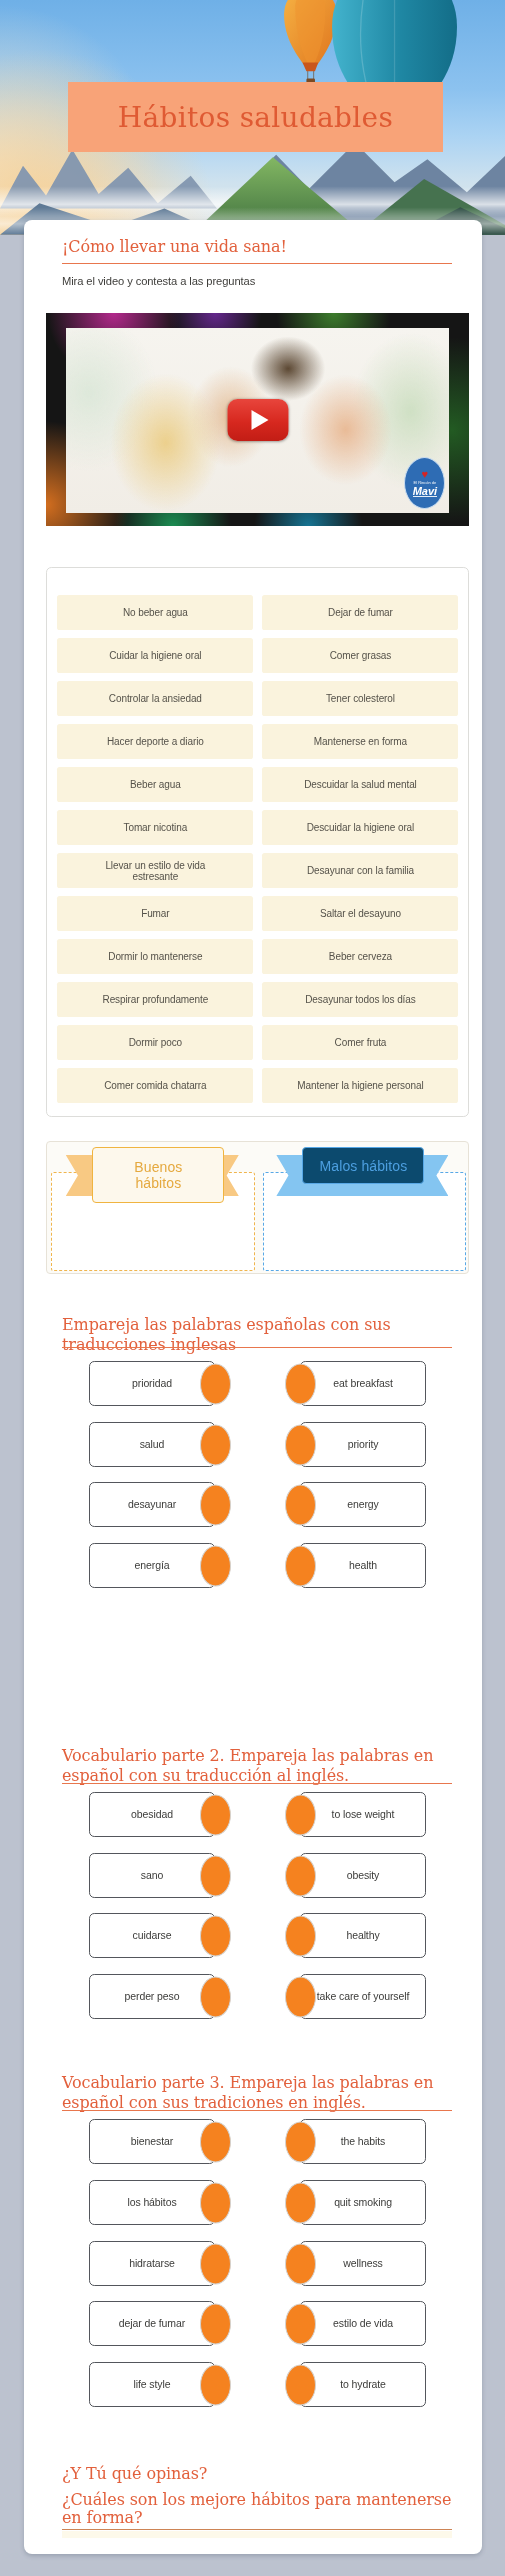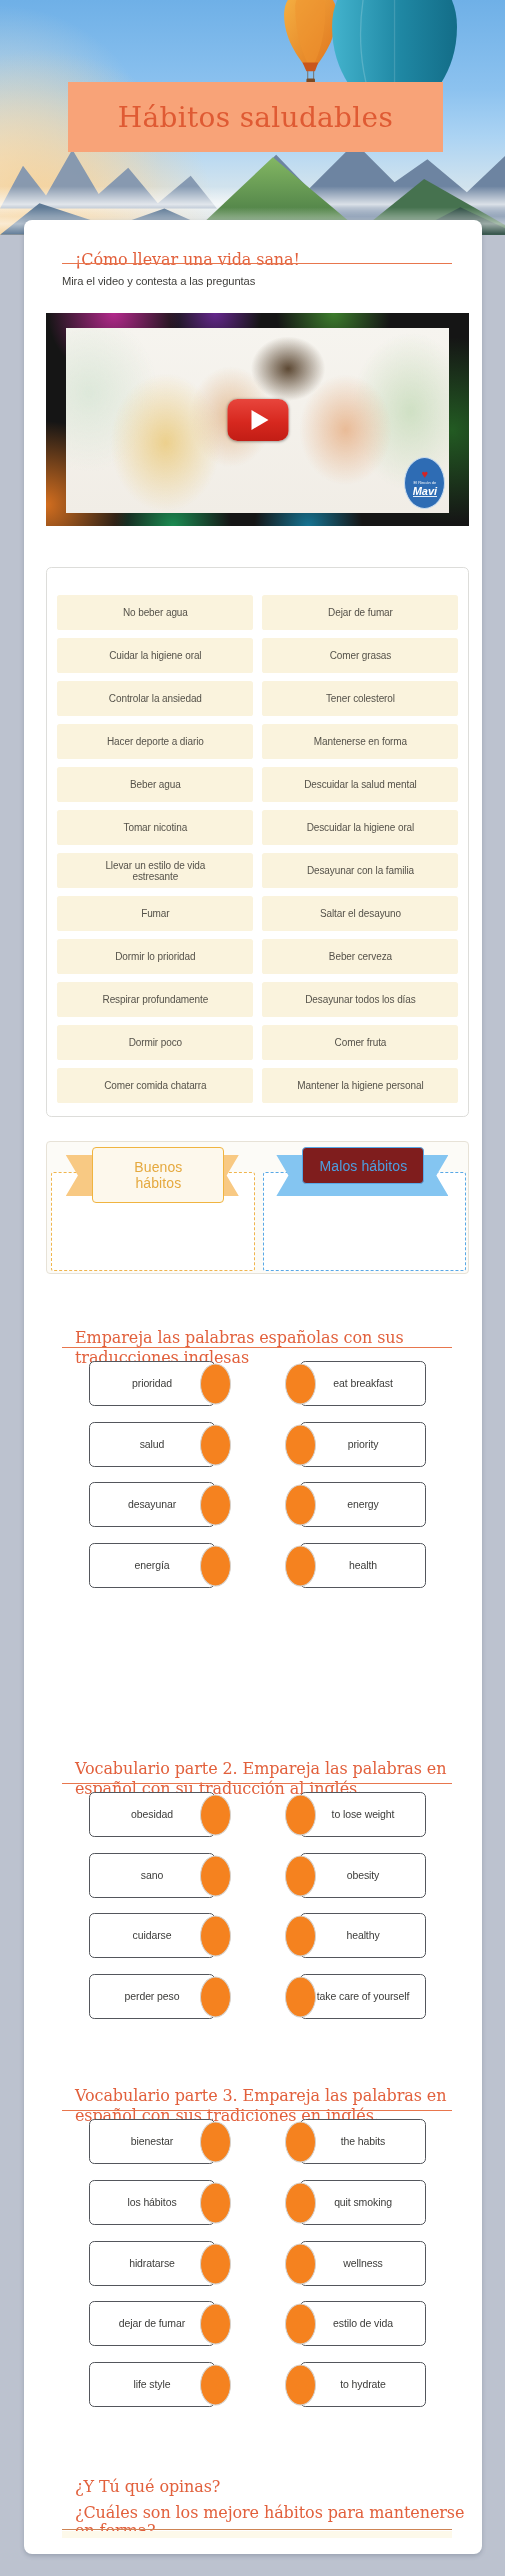--- a/index.html
+++ b/index.html
@@ -25,21 +25,21 @@
   .title-box span{
     font-family:"DejaVu Serif", serif;font-size:28px;color:#df5a33;letter-spacing:0.3px;
   }
   
   .main-card{
     position:absolute;left:24px;top:220px;width:458px;height:2334px;
     background:#ffffff;border-radius:8px;z-index:2;
     box-shadow:0 1.3px 4px rgba(60,70,90,.25);
   }
   .h-orange{
-    position:absolute;left:38px;width:395px;margin:13px;
+    position:absolute;left:38px;width:395px;margin:0;
     font-family:"DejaVu Serif", serif;font-weight:500;
     font-size:16px;line-height:20px;color:#e2603c;letter-spacing:-0.1px;
   }
   .rule{position:absolute;left:38px;width:390px;height:1.3px;background:#e8764d;border:none;margin:0;}
   .subtitle{
     position:absolute;left:38px;top:55px;font-size:11.2px;color:#3f3e3b;letter-spacing:-0.1px;
   }
   
   .video{
     position:absolute;left:22.4px;top:93px;width:423px;height:213px;cursor:pointer;
@@ -108,21 +108,21 @@
   .ribbon-wing{position:absolute;top:13px;height:41px;z-index:1;
     clip-path:polygon(0 0,100% 0,93% 50%,100% 100%,0 100%,7% 50%);}
   .ribbon-wing.good{left:18.4px;width:173px;background:#f8c983;}
   .ribbon-wing.bad{left:229px;width:172px;background:#84c5f1;}
   .ribbon-label{
     position:absolute;top:5.3px;z-index:2;border-radius:4px;box-sizing:border-box;
     display:flex;align-items:center;justify-content:center;text-align:center;
     font-size:14px;letter-spacing:0.1px;
   }
   .ribbon-label.good{left:45px;width:132px;height:56px;background:#fdf8ec;border:1.3px solid #f0b440;color:#e5a93f;padding:0 20px;}
-  .ribbon-label.bad{left:255px;width:122px;height:37px;background:#7f1d1d;border:1.3px solid #58a8e6;color:#4d9fe0;}
+  .ribbon-label.bad{left:255px;width:122px;height:37px;background:#0c4a6e;border:1.3px solid #58a8e6;color:#4d9fe0;}
   
   .match-row{position:absolute;left:0;width:100%;height:45px;}
   .mbox{
     position:absolute;top:0;min-height:45px;box-sizing:border-box;background:#fff;
     border:0.7px solid #53565c;border-radius:5.3px;
     display:flex;align-items:center;justify-content:center;text-align:center;
   }
   .mbox.left{left:65px;width:126px;}
   .mbox.right{left:276px;width:126px;}
   .mlabel{font-size:10.5px;color:#3c3c3a;max-width:100px;line-height:13px;letter-spacing:-0.1px;}
@@ -232,21 +232,21 @@
     <div class="chip">Hacer deporte a diario</div>
     <div class="chip">Mantenerse en forma</div>
     <div class="chip">Beber agua</div>
     <div class="chip">Descuidar la salud mental</div>
     <div class="chip">Tomar nicotina</div>
     <div class="chip">Descuidar la higiene oral</div>
     <div class="chip wide-pad">Llevar un estilo de vida estresante</div>
     <div class="chip">Desayunar con la familia</div>
     <div class="chip">Fumar</div>
     <div class="chip">Saltar el desayuno</div>
-    <div class="chip">Dormir lo prioridad</div>
+    <div class="chip">Dormir lo mantenerse</div>
     <div class="chip">Beber cerveza</div>
     <div class="chip">Respirar profundamente</div>
     <div class="chip">Desayunar todos los días</div>
     <div class="chip">Dormir poco</div>
     <div class="chip">Comer fruta</div>
     <div class="chip">Comer comida chatarra</div>
     <div class="chip">Mantener la higiene personal</div>
   </div>
 
   <div class="sortzone">

